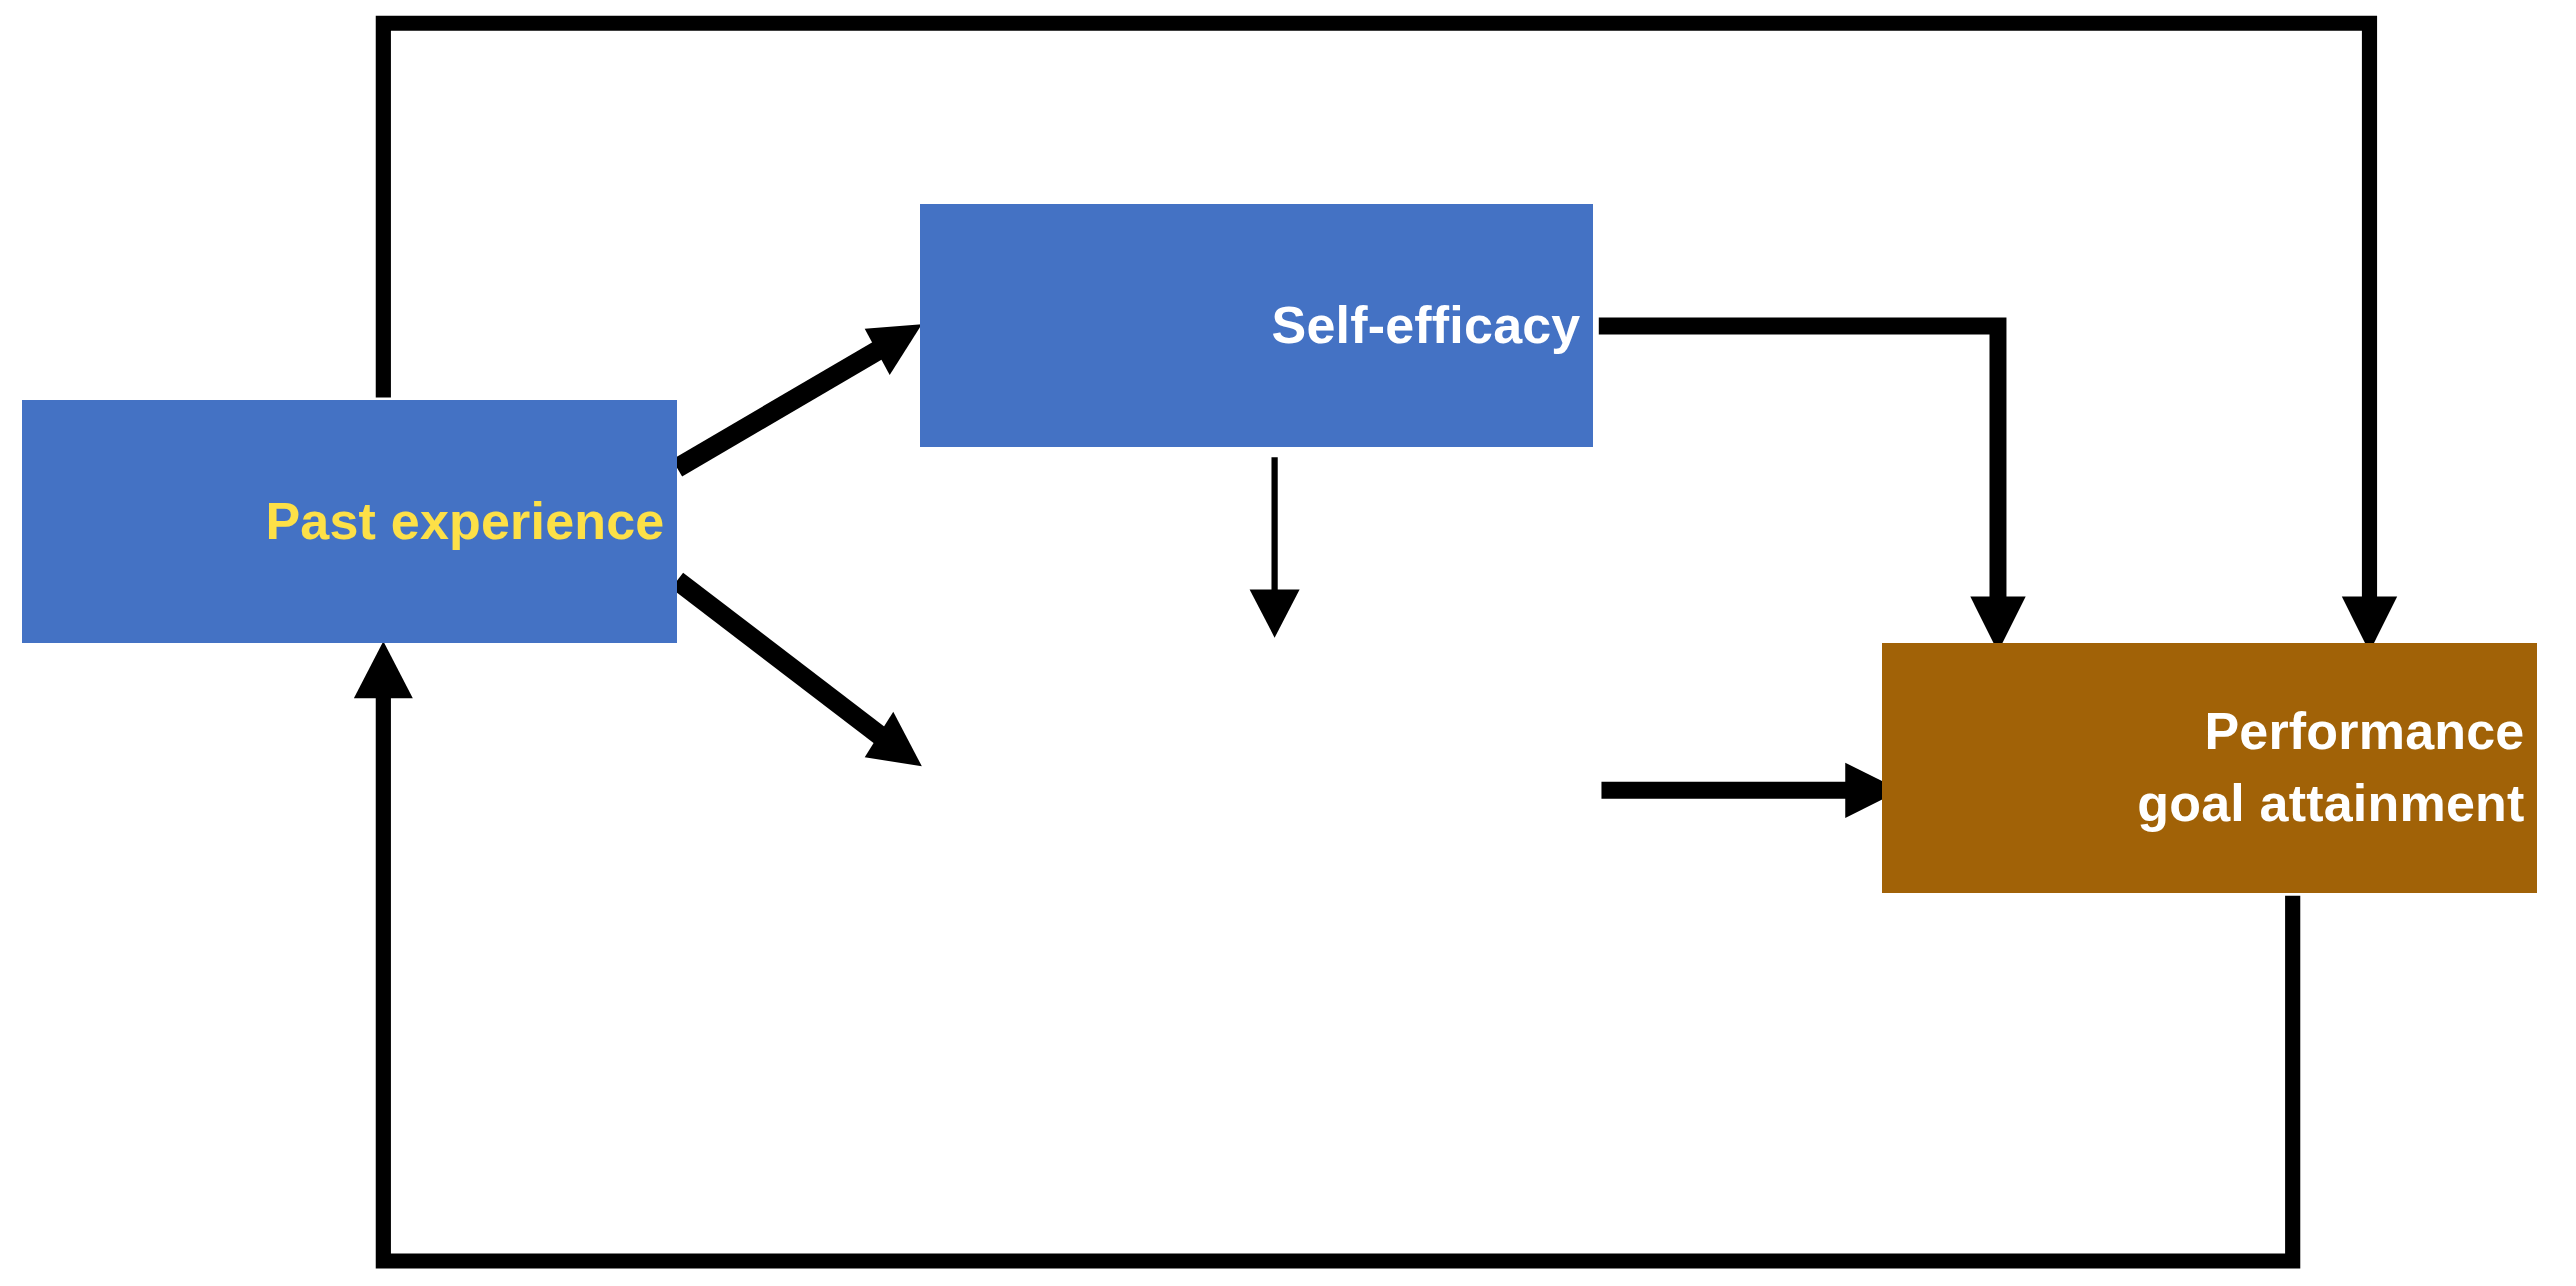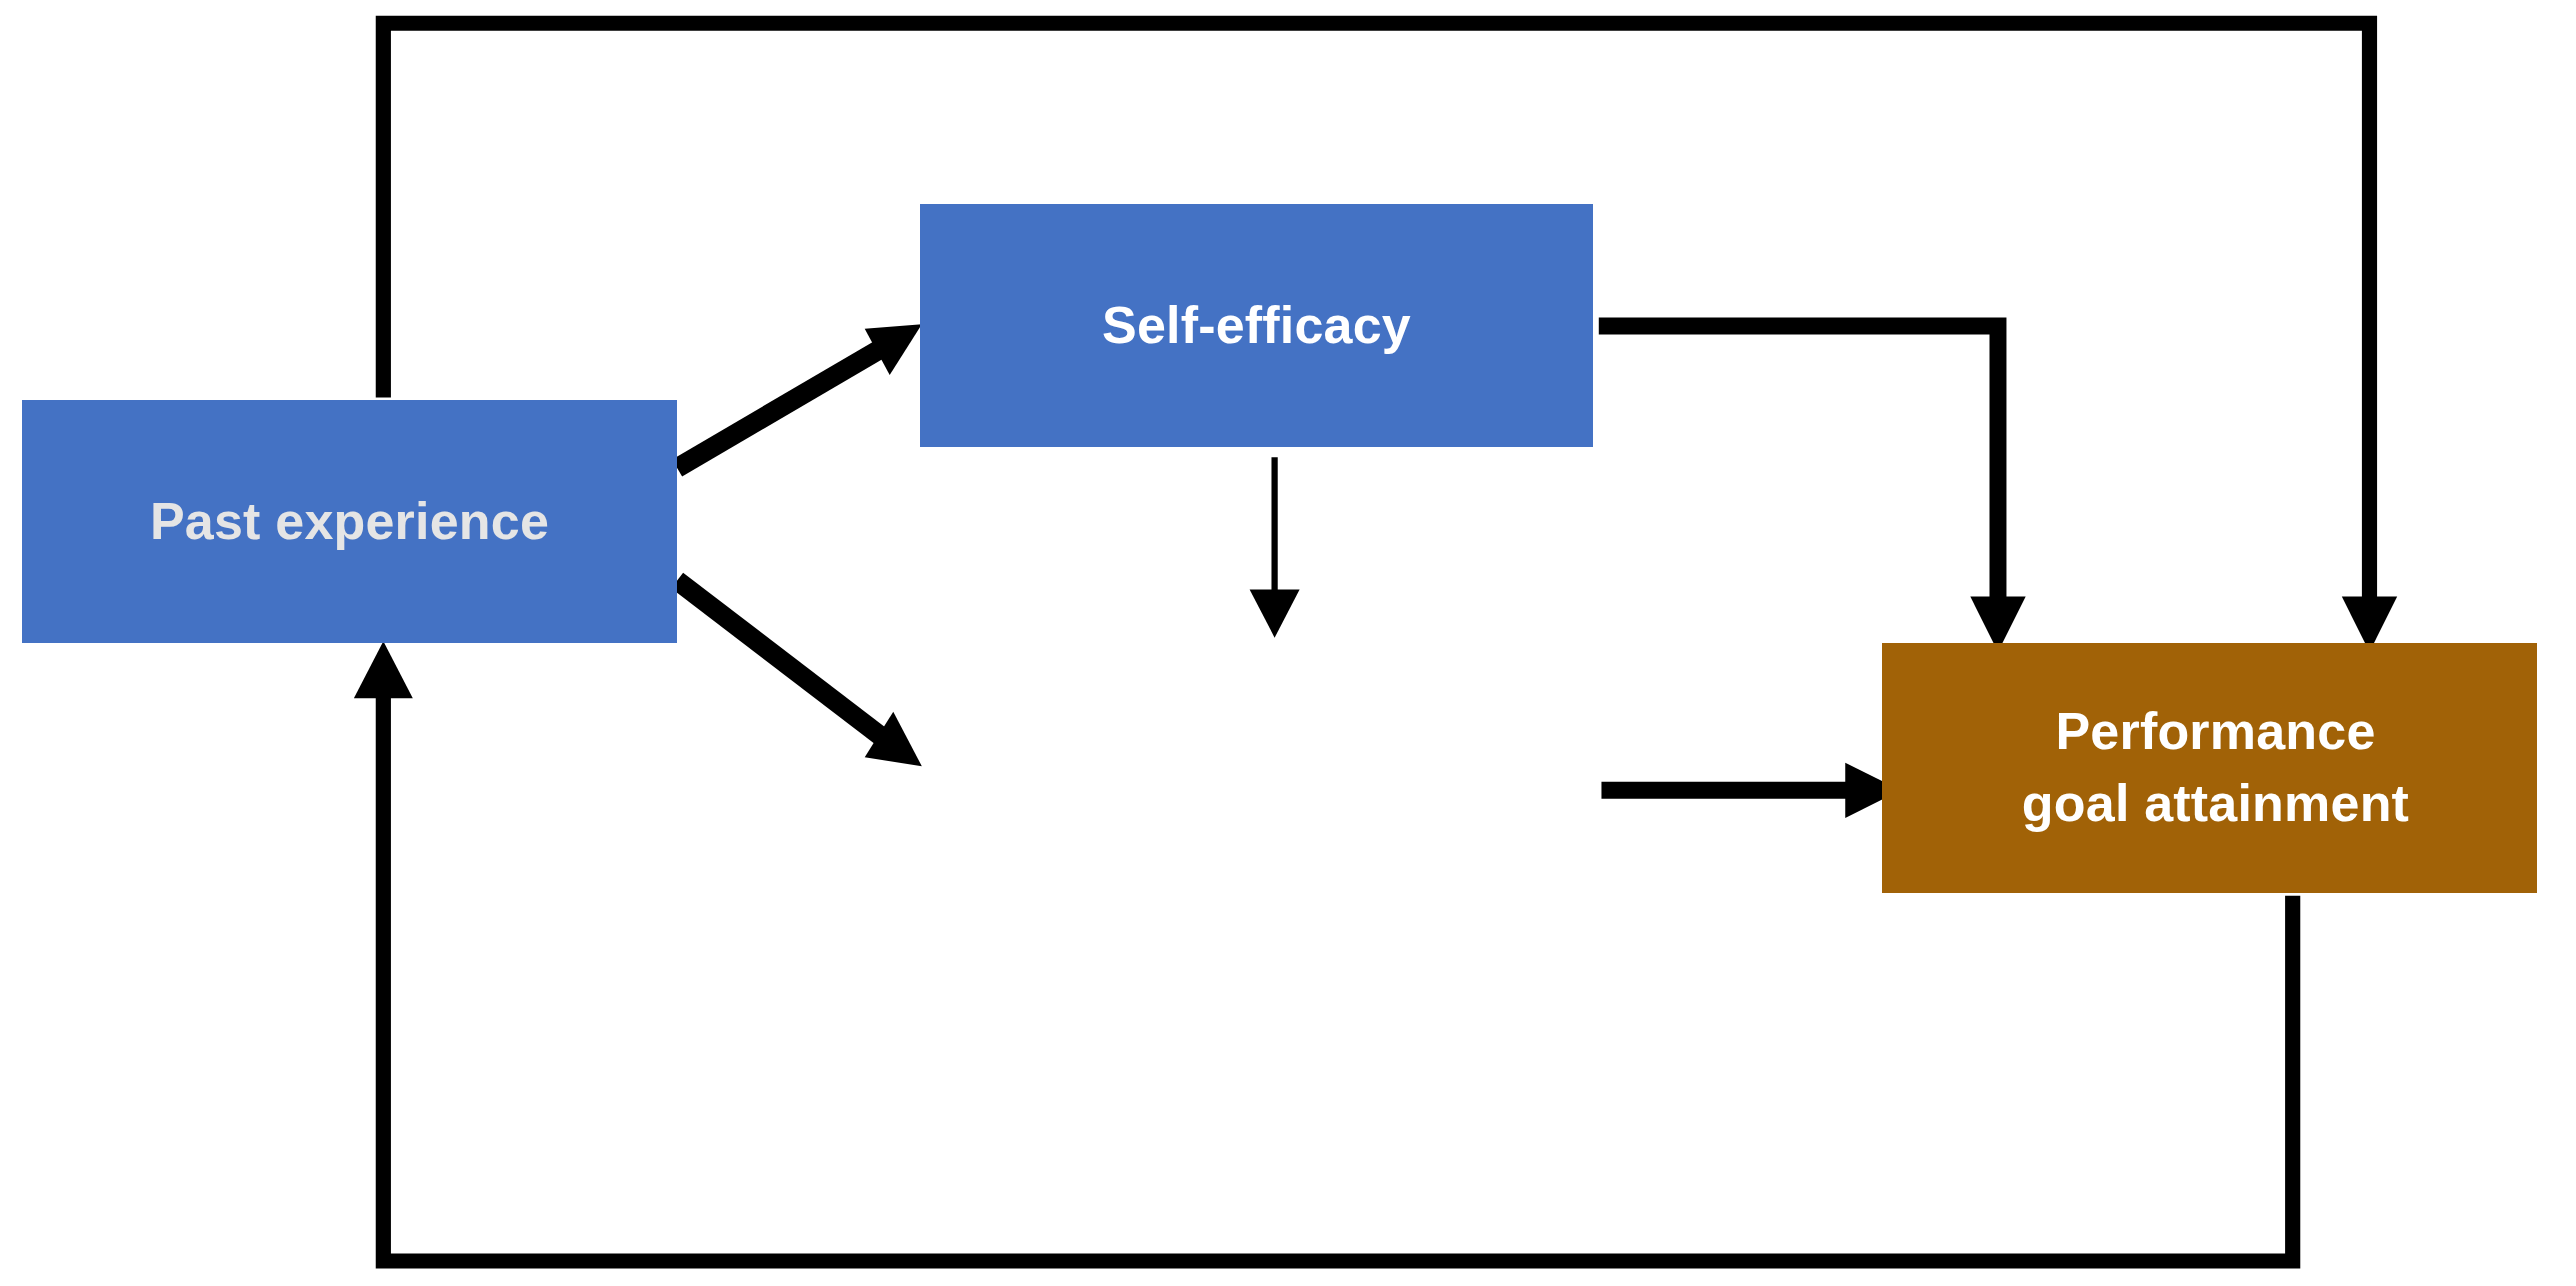--- a/index.html
+++ b/index.html
@@ -23,21 +23,21 @@
     top: 0;
     width: 2576px;
     height: 1286px;
   }
   .node-box {
     position: absolute;
     box-sizing: border-box;
     display: flex;
     align-items: center;
     justify-content: center;
-    text-align: center;
+    text-align: right;
     color: #ffffff;
     font-weight: bold;
     line-height: 1.38;
     letter-spacing: 0.2px;
     z-index: 5;
   }
   .node-label {
     display: block;
     width: 100%;
     padding: 0 12.5px;
@@ -110,21 +110,21 @@
       <polygon points="2237,730 2206,668 2268,668" fill="#000000"></polygon>
     </g>
 
     <g>
       <line x1="1793" y1="885" x2="2080" y2="885" stroke="#000000" stroke-width="19"></line>
       <polygon points="2128,885 2066,854 2066,916" fill="#000000"></polygon>
     </g>
 
   </svg>
 
-  <div class="node-box" id="node-past-experience" style="left: 22px; top: 400px; width: 655px; height: 243px; background: rgb(68, 114, 196); color: #e5e5e5;">
+  <div class="node-box" id="node-past-experience" style="left: 22px; top: 400px; width: 655px; height: 243px; background: rgb(68, 114, 196); color: #fde047;">
     <span class="node-label">Past experience</span>
   </div>
 
   <div class="node-box" id="node-self-efficacy" style="left: 920px; top: 204px; width: 673px; height: 243px; background: rgb(68, 114, 196); color: rgb(255, 255, 255);">
     <span class="node-label">Self-efficacy</span>
   </div>
 
 
   <div class="node-box" id="node-performance-goal-attainment" style="left: 1882px; top: 643px; width: 655px; height: 250px; background: #a16207; color: rgb(255, 255, 255); padding-left: 12px;">
     <span class="node-label">Performance

